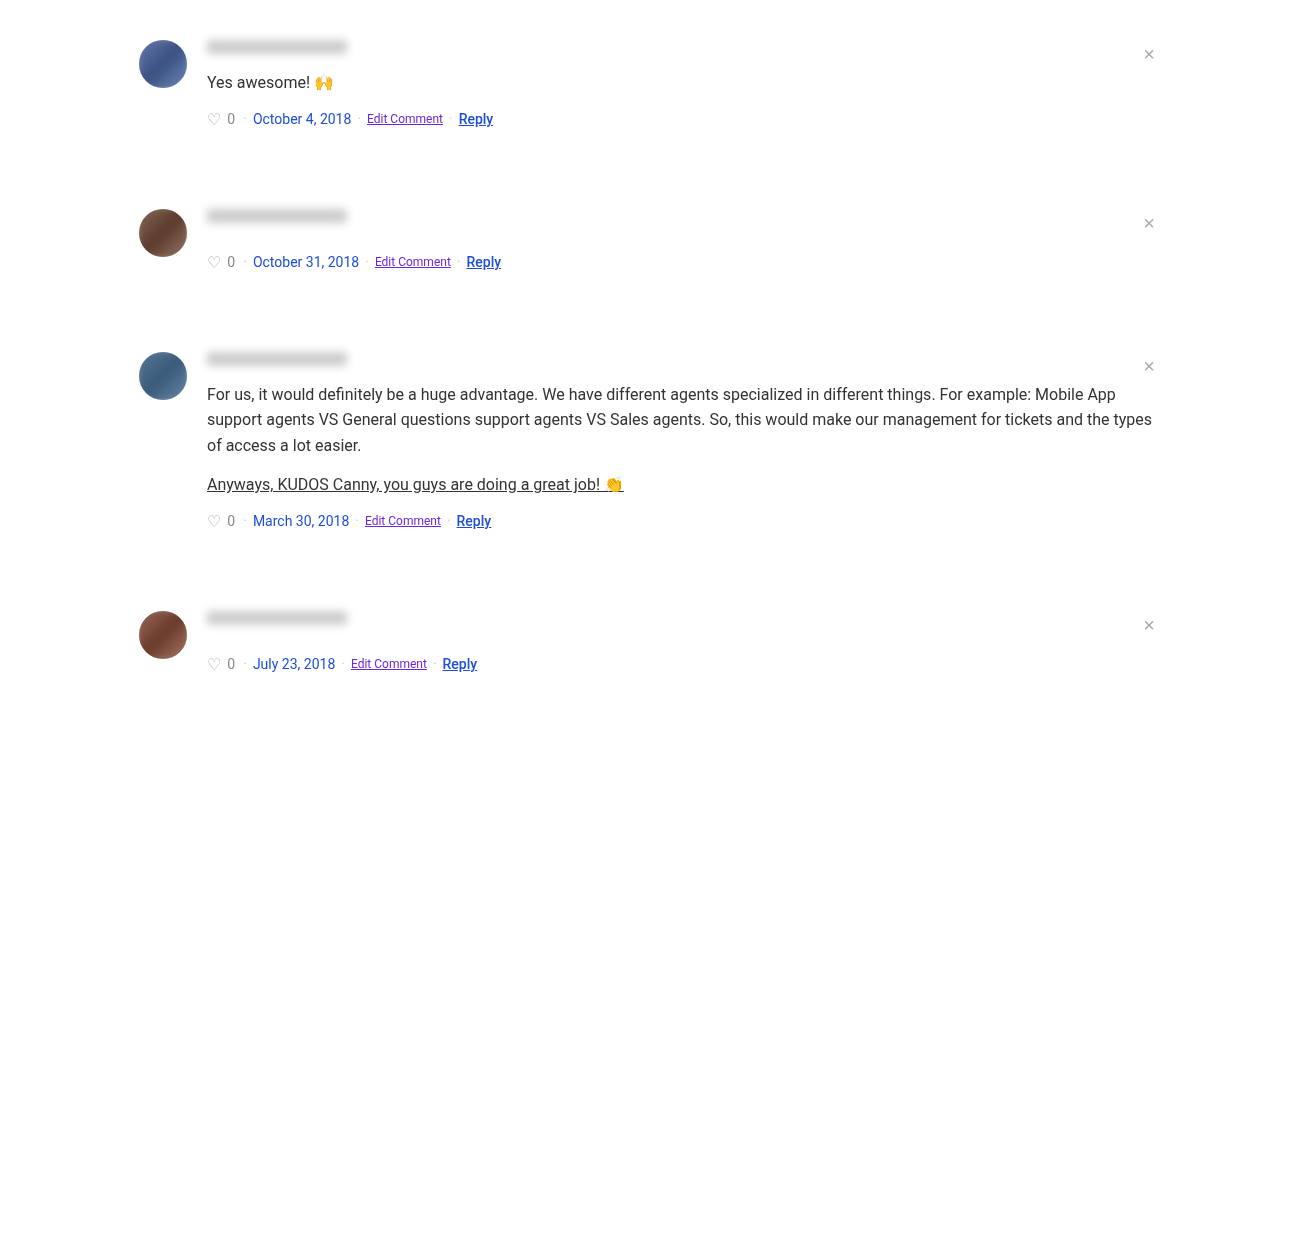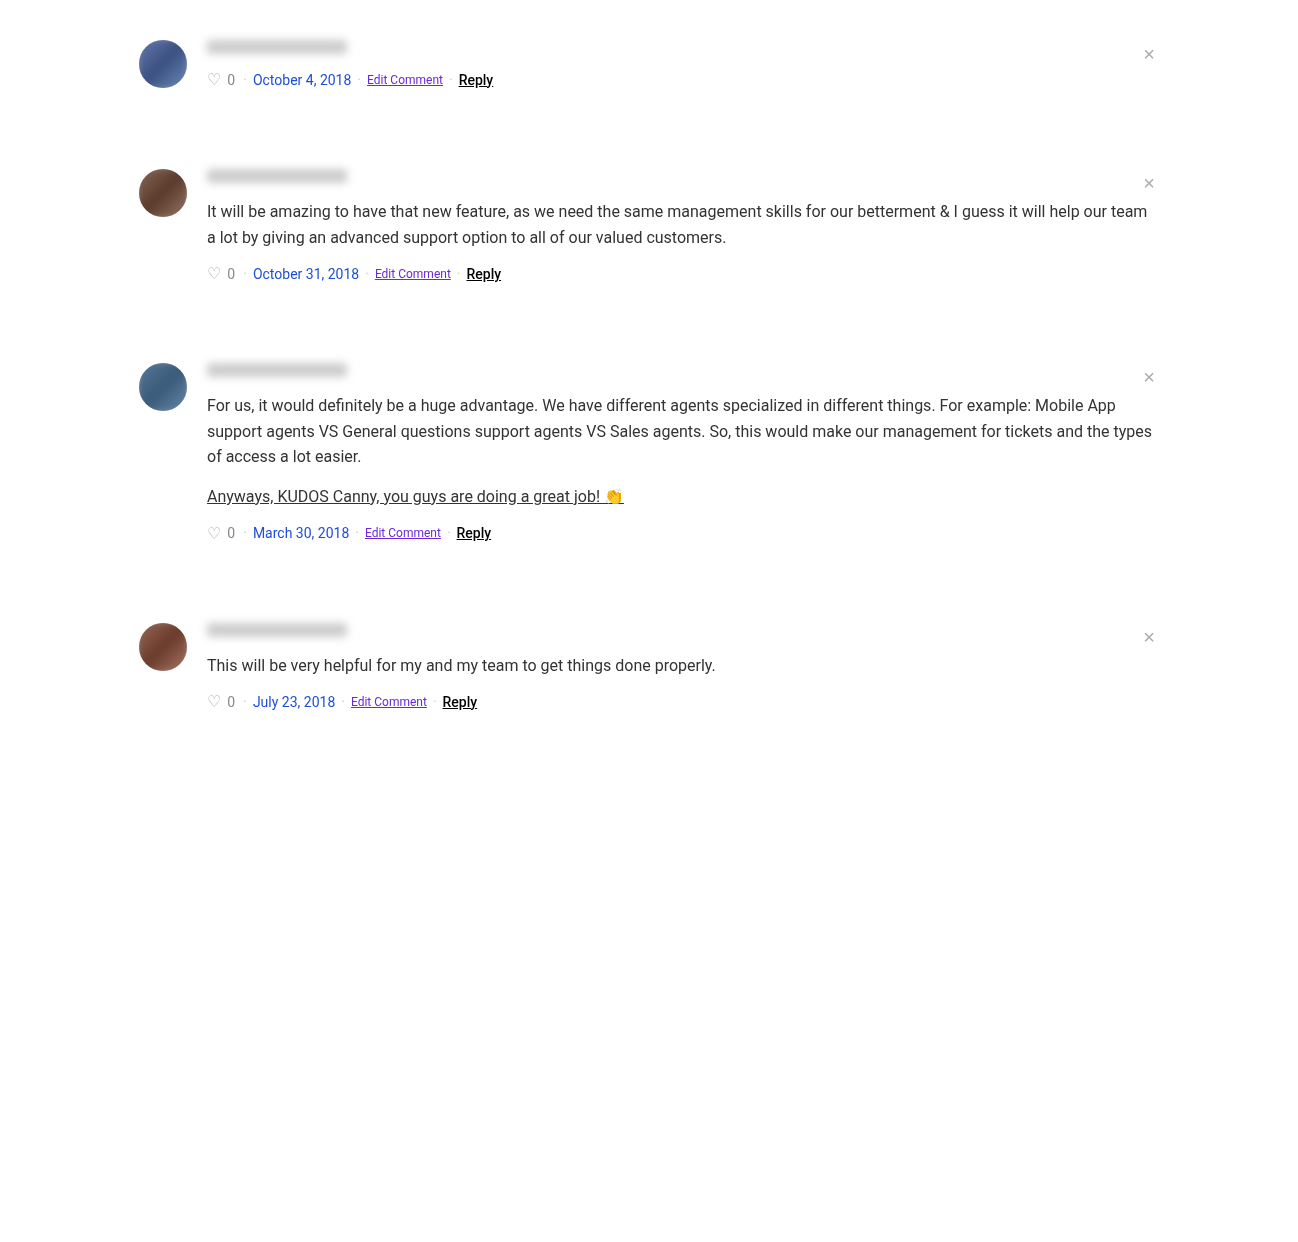--- a/index.html
+++ b/index.html
@@ -104,21 +104,21 @@
     }
 
     .edit-comment-link {
       color: #6d28d9;
       text-decoration: underline;
       cursor: pointer;
       font-size: 12px;
     }
 
     .reply-link {
-      color: #000000;
+      color: #1d4ed8;
       text-decoration: underline;
       cursor: pointer;
       font-size: 14px;
       font-weight: 500;
     }
 
     .close-button {
       position: absolute;
       top: 0;
       right: 0;
@@ -132,38 +132,39 @@
     }
   </style>
 </head>
 <body>
 
 <div class="comments-container">
 <div class="comment">
       <div class="comment-avatar">
         <div class="avatar-blur avatar-1"></div>
       </div>
-      <div class="comment-content"><div class="comment-username"></div><div class="comment-meta">
+      <div class="comment-content"><div class="comment-username"></div><div class="comment-text">
+          <p style="margin-bottom: 0px;">Yes awesome! 🙌</p>
+        </div><div class="comment-meta">
           <span class="heart-icon">♡</span>
           <span class="like-count">0</span>
           <span class="separator">·</span>
           <span class="comment-date">October 4, 2018</span>
           <span class="separator">·</span>
           <a class="edit-comment-link" href="#">Edit Comment</a>
           <span class="separator">·</span>
           <a class="reply-link" href="#">Reply</a>
         </div></div>
       <button class="close-button">×</button>
     </div>
     <div class="comment">
       <div class="comment-avatar">
         <div class="avatar-blur avatar-2"></div>
       </div>
       <div class="comment-content"><div class="comment-username"></div><div class="comment-text">
-          <p style="margin-bottom: 14px;">It will be amazing to have that new feature, as we need the same management skills for our betterment &amp; I guess it will help our team a lot by giving an advanced support option to all of our valued customers.</p>
         </div><div class="comment-meta">
           <span class="heart-icon">♡</span>
           <span class="like-count">0</span>
           <span class="separator">·</span>
           <span class="comment-date">October 31, 2018</span>
           <span class="separator">·</span>
           <a class="edit-comment-link" href="#">Edit Comment</a>
           <span class="separator">·</span>
           <a class="reply-link" href="#">Reply</a>
         </div></div>
@@ -186,21 +187,20 @@
           <span class="separator">·</span>
           <a class="reply-link" href="#">Reply</a>
         </div></div>
       <button class="close-button">×</button>
     </div>
     <div class="comment">
       <div class="comment-avatar">
         <div class="avatar-blur avatar-4"></div>
       </div>
       <div class="comment-content"><div class="comment-username"></div><div class="comment-text">
-          <p style="margin-bottom: 14px;">This will be very helpful for my and my team to get things done properly.</p>
         </div><div class="comment-meta">
           <span class="heart-icon">♡</span>
           <span class="like-count">0</span>
           <span class="separator">·</span>
           <span class="comment-date">July 23, 2018</span>
           <span class="separator">·</span>
           <a class="edit-comment-link" href="#">Edit Comment</a>
           <span class="separator">·</span>
           <a class="reply-link" href="#">Reply</a>
         </div></div>

